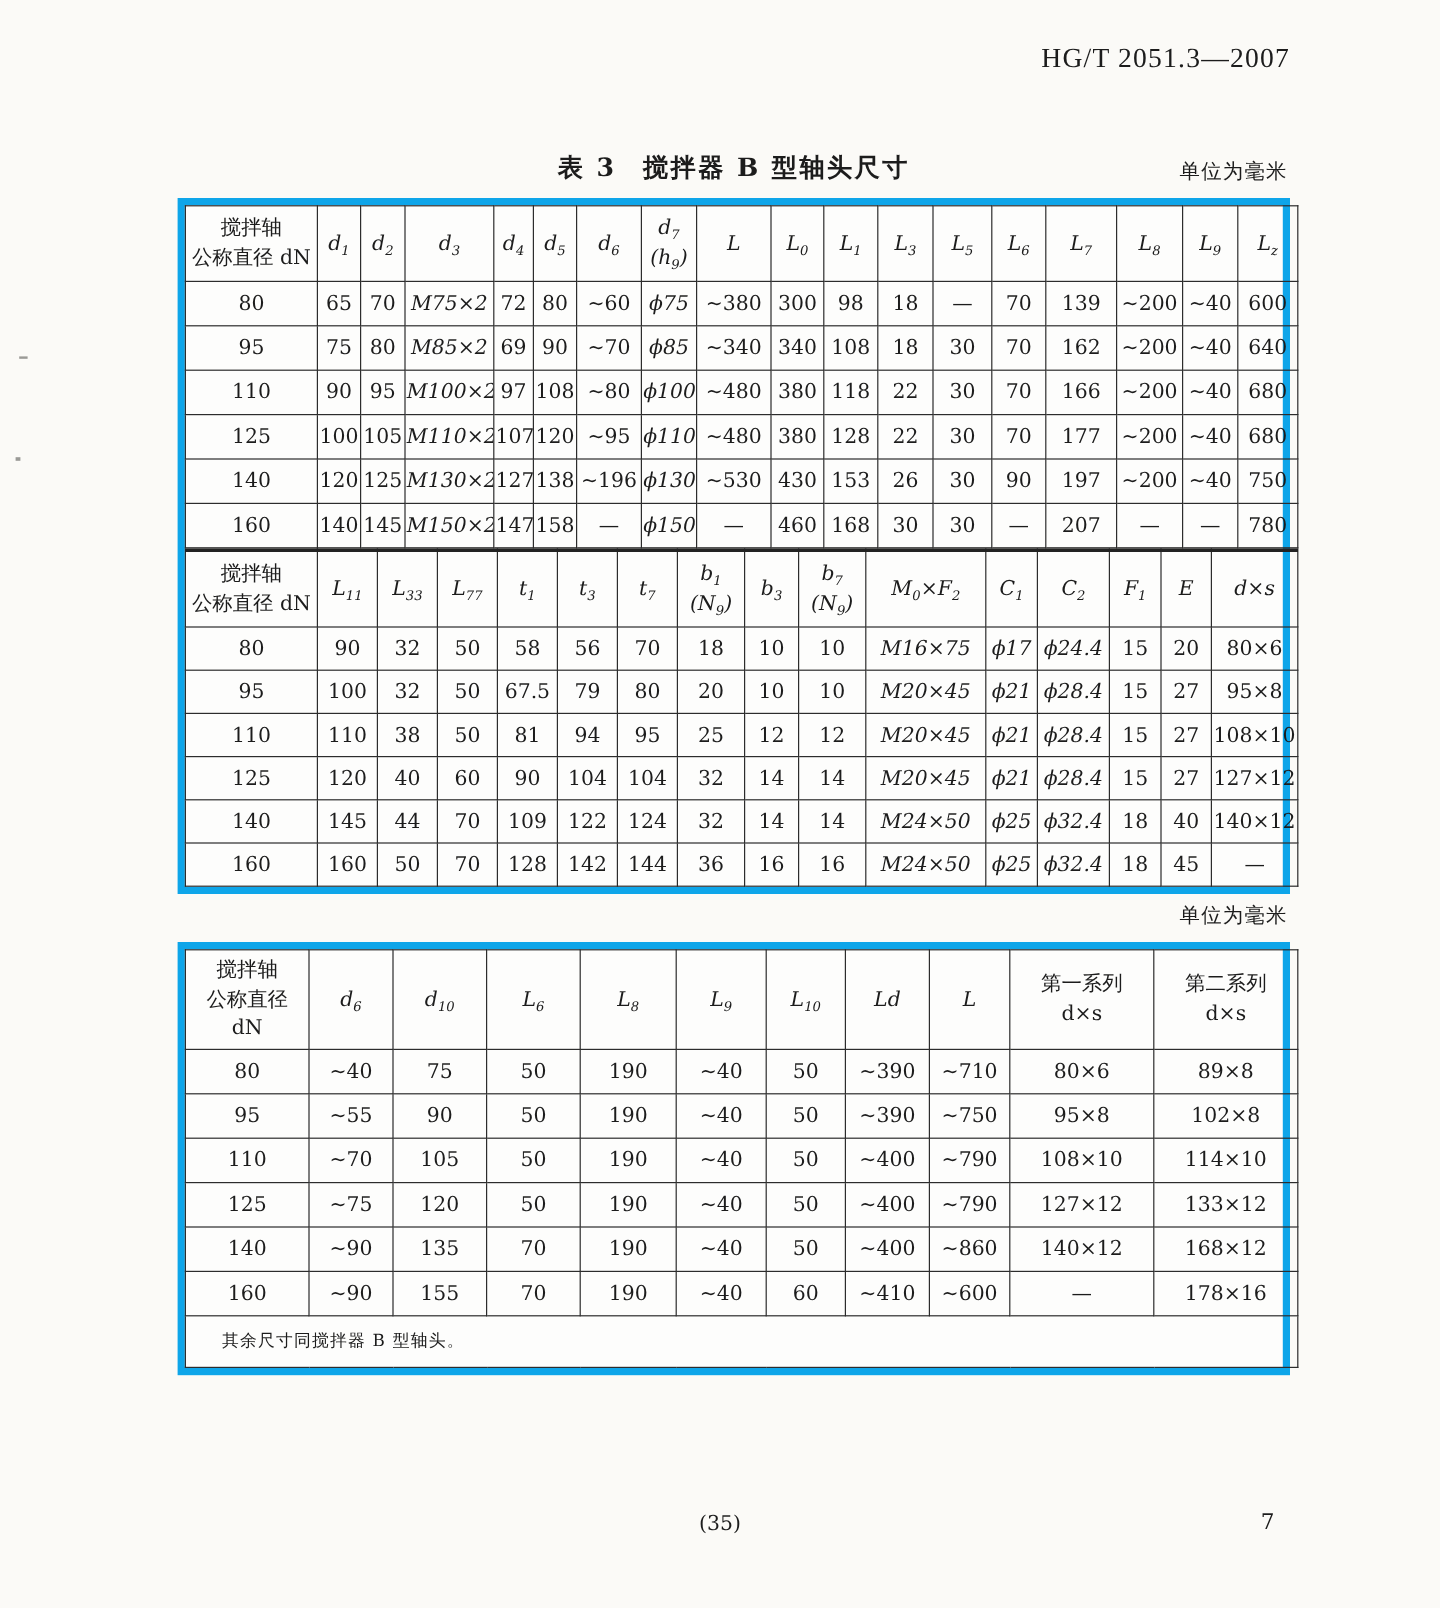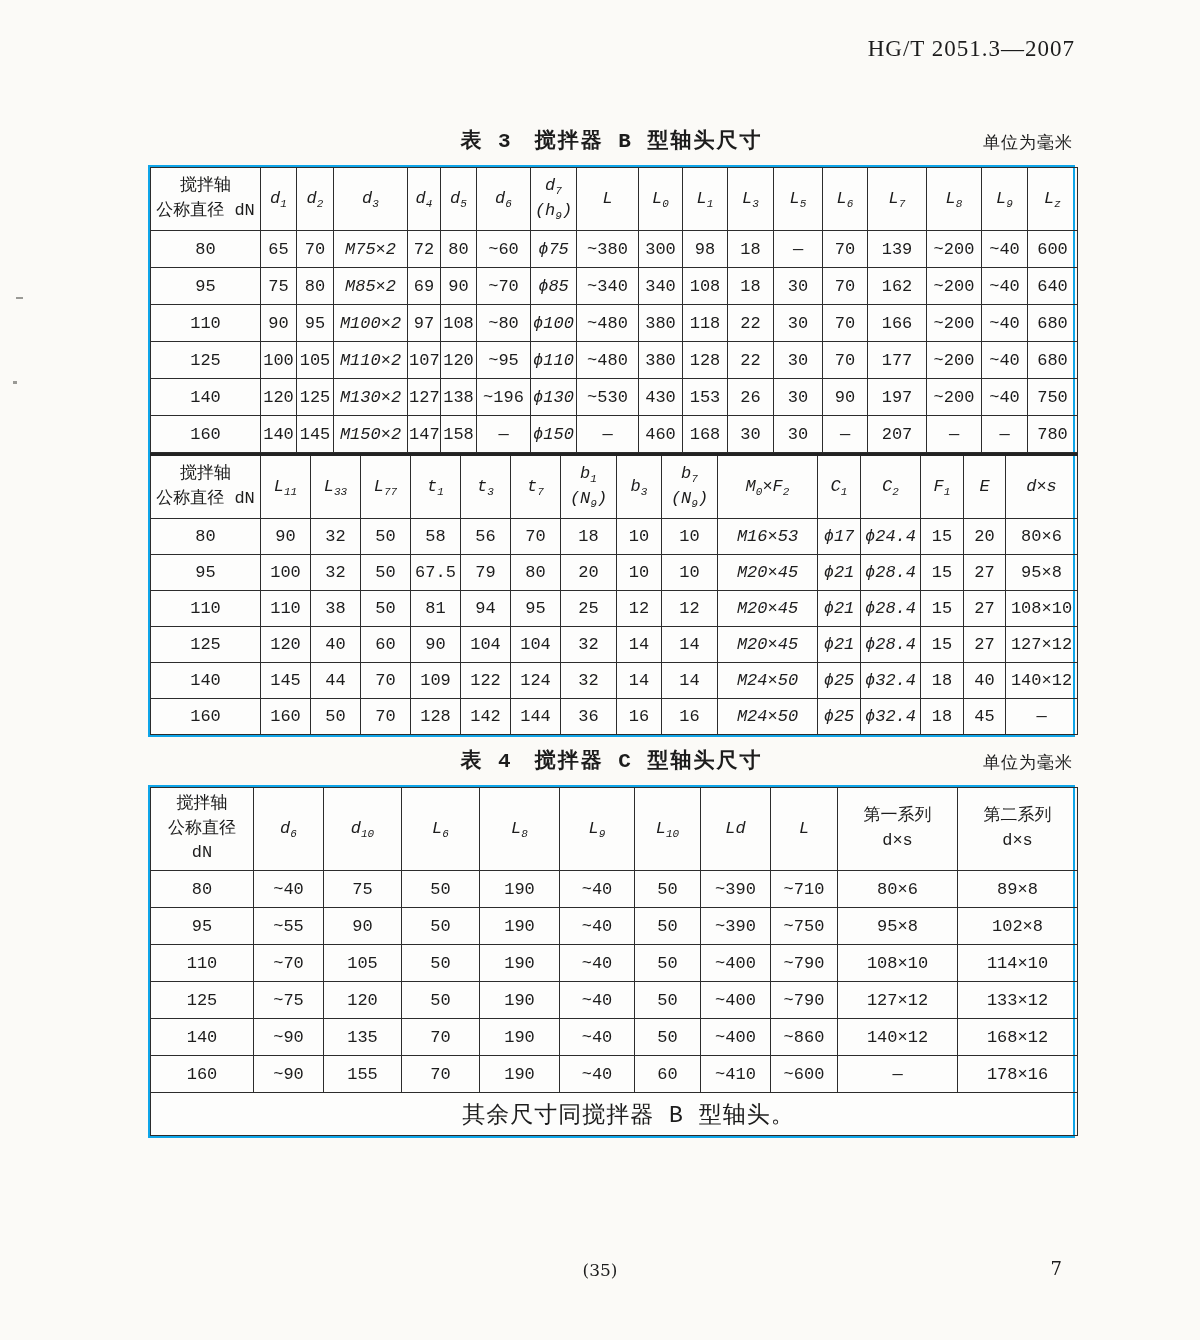--- a/index.html
+++ b/index.html
@@ -9,34 +9,34 @@
     font-family:"DejaVu Serif","Liberation Serif",serif;
     color:#1c1c1c;
     position:relative;
     overflow:hidden;
   }
   .doc-header{
     position:absolute;top:36px;right:125px;
     font-size:23px;font-weight:normal;letter-spacing:1px;
     font-family:"Liberation Serif",serif;
   }
-  .section{position:absolute;left:148px;width:927px;font-family:Liberation Mono, monospace;}
+  .section{position:absolute;left:148px;width:927px;}
   .sec-t3{top:126px;}
   .sec-t4{top:746px;}
   .caption{
     position:relative;height:30px;margin-bottom:9px;
     text-align:center;
   }
   .cap-title{font-size:21px;font-weight:bold;letter-spacing:2px;}
   .cap-prefix{margin-right:22px;}
   .unit{
     position:absolute;right:2px;top:5px;
     font-size:17px;font-weight:normal;letter-spacing:1px;
   }
-  .outer{border:2px solid #0ea5e9;background:#fdfdfc;}
+  .outer{border:6px solid #0ea5e9;background:#fdfdfc;}
   table{
     border-collapse:collapse;table-layout:fixed;width:923px;
   }
   th,td{
     border:1px solid #2c2c2c;
     text-align:center;vertical-align:middle;
     font-size:17px;font-weight:normal;
     padding:0 1px;overflow:hidden;
   }
   sub{font-size:11px;line-height:0;}
@@ -44,22 +44,22 @@
   th.first-col,td.first-col{font-style:normal;}
   th{line-height:1.45;}
   .t3a th{height:62px;}
   .t3a td{height:36px;}
   .t3b{border-top:3px solid #222;}
   .t3b th{height:62px;}
   .t3b td{height:35px;}
   .t4 th{height:82px;}
   .t4 td{height:36px;}
   td.note-cell{
-    text-align:center;height:42px;padding-left:30px;
-    font-size:23px;letter-spacing:1px;
+    text-align:left;height:42px;padding-left:30px;
+    font-size:14px;letter-spacing:1px;
   }
   .page-footer-center{
     position:absolute;left:0;top:1260px;width:1200px;
     text-align:center;font-size:17px;
   }
   .page-footer-right{
     position:absolute;top:1258px;right:138px;font-size:18px;
   }
   .speck{position:absolute;background:#9a9a96;}
   .speck1{left:16px;top:297px;width:7px;height:2px;}
@@ -291,21 +291,21 @@
               <td class="first-col">80</td>
               <td>90</td>
               <td>32</td>
               <td>50</td>
               <td>58</td>
               <td>56</td>
               <td>70</td>
               <td>18</td>
               <td>10</td>
               <td>10</td>
-              <td class="var">M16×53</td>
+              <td class="var">M16×75</td>
               <td class="var">ϕ17</td>
               <td class="var">ϕ24.4</td>
               <td>15</td>
               <td>20</td>
               <td>80×6</td>
             </tr>
             <tr>
               <td class="first-col">95</td>
               <td>100</td>
               <td>32</td>
@@ -395,21 +395,20 @@
               <td>45</td>
               <td>—</td>
             </tr>
           </tbody>
         </table>
     </div>
   </div>
 
   <div class="section sec-t4">
     <div class="caption">
-      <span class="cap-title"><span class="cap-prefix">表 4</span><span>搅拌器 C 型轴头尺寸</span></span>
       <span class="unit">单位为毫米</span>
     </div>
     <div class="outer">
       <table class="t4">
           <colgroup>
             <col style="width: 103px;">
             <col style="width: 70px;">
             <col style="width: 78px;">
             <col style="width: 78px;">
             <col style="width: 80px;">

